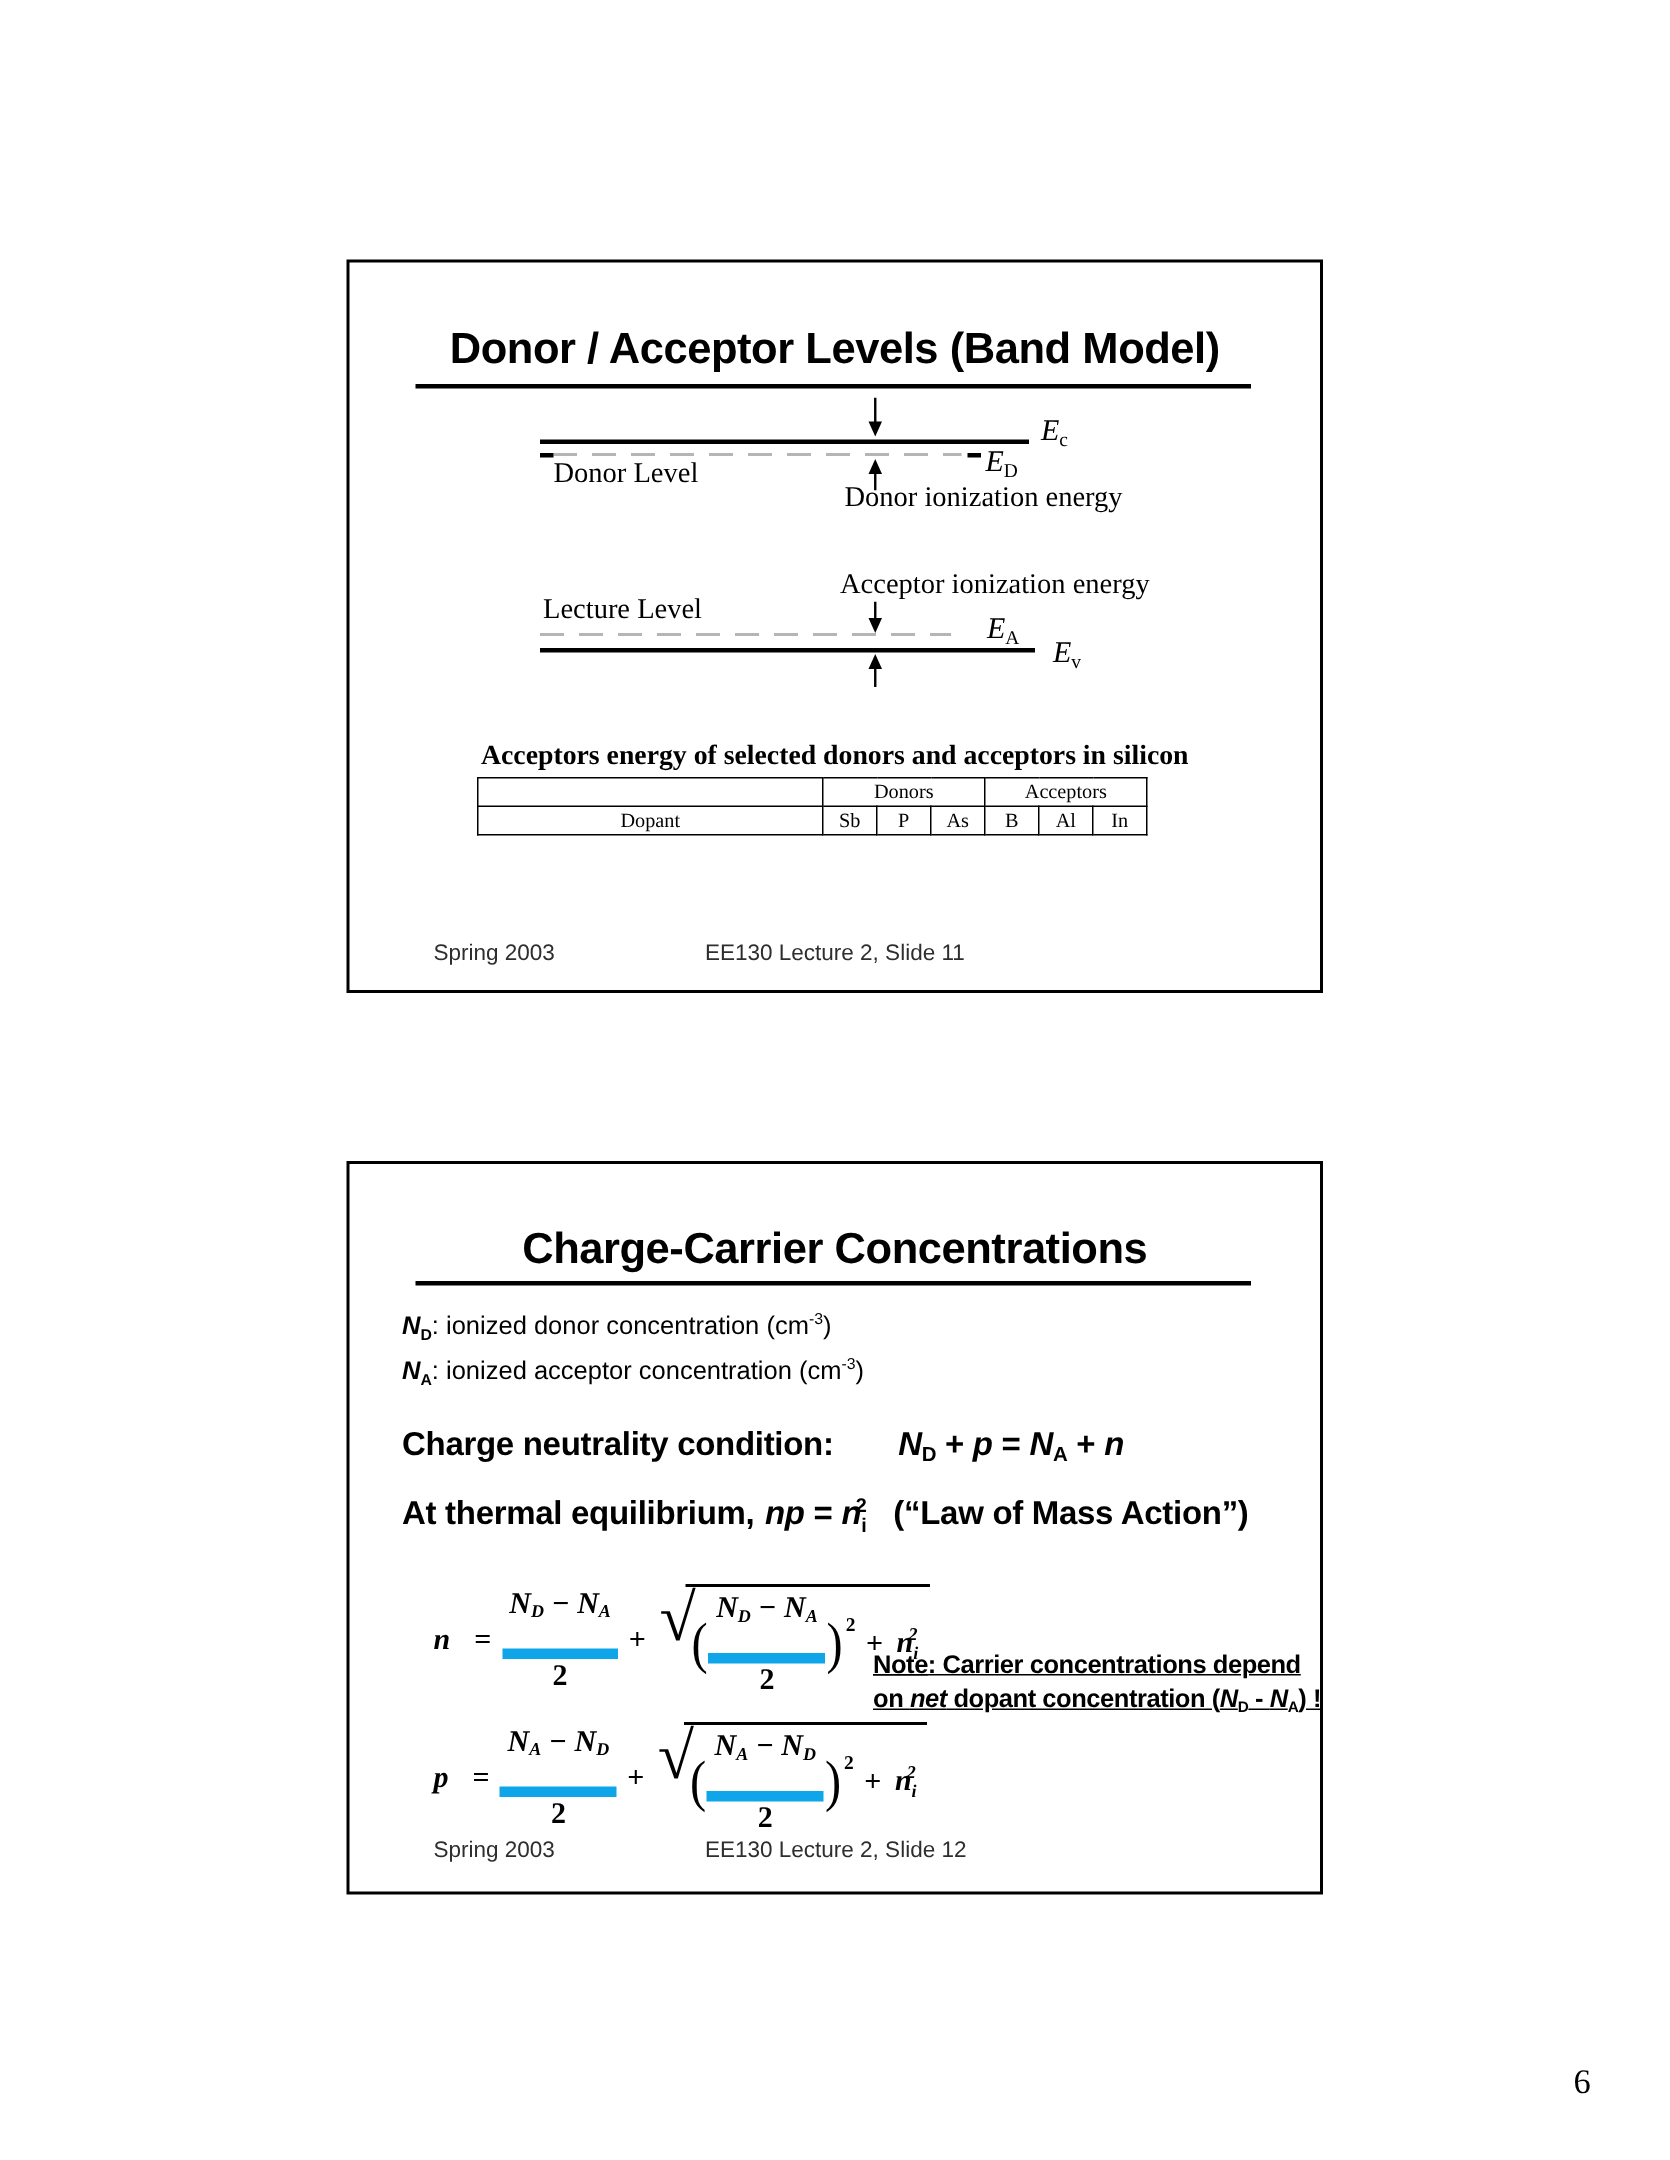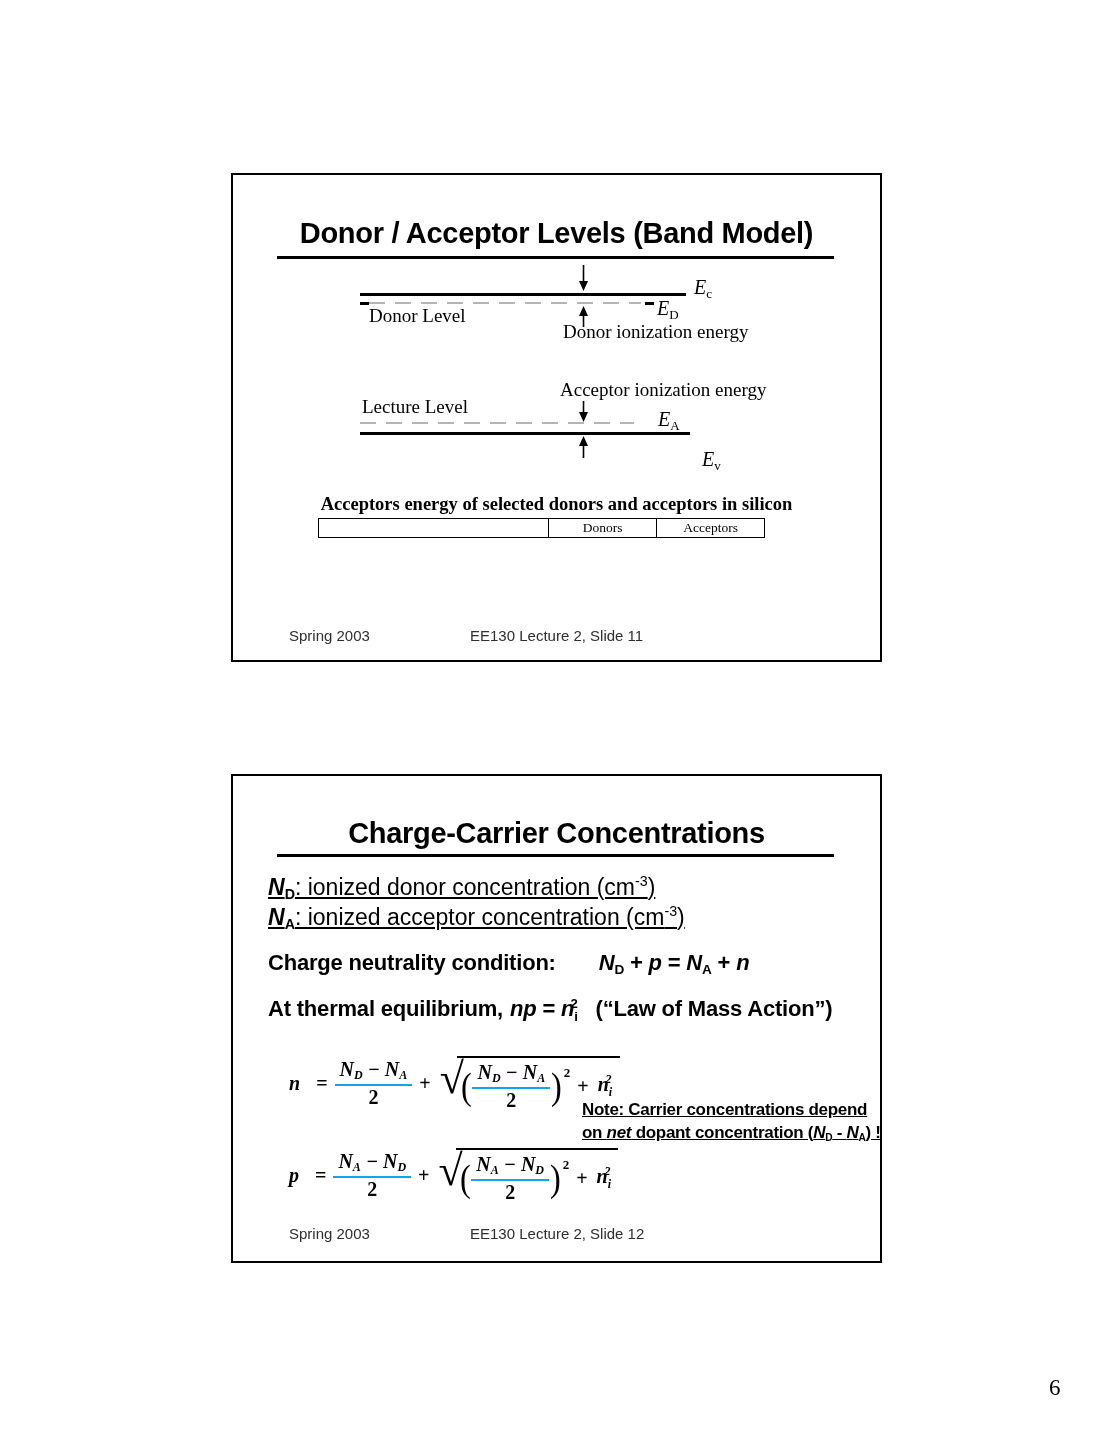--- a/index.html
+++ b/index.html
@@ -33,40 +33,40 @@
   .ion-table{position:absolute;border-collapse:collapse;font-family:"Liberation Serif",serif;font-size:13.5px;table-layout:fixed;}
   .ion-table td{border:1px solid #000;text-align:center;padding:1px 2px;height:16px;overflow:hidden;}
   .ion-table td.energy-lbl{font-size:12px;text-align:left;padding-left:4px;}
   .ion-table sub{font-size:9px;font-style:normal;}
   .ion-table i{font-family:"Liberation Serif",serif;}
 
   
   .sfooter{font-size:15px;color:#2e2e2e;}
 
   
-  .def-line{font-size:23px;text-decoration:underline;}
+  .def-line{font-size:17px;}
   .msym{font-weight:bold;font-style:italic;}
   .msym sub{font-size:0.62em;font-style:normal;vertical-align:-4px;}
   sup{font-size:0.62em;}
   .bold-line{font-weight:bold;font-size:22px;letter-spacing:-0.2px;}
   .smath i{font-style:italic;}
   .smath sub{font-size:0.62em;vertical-align:-4px;}
   .gap-lg{margin-left:43px;}
   .gap-sm{margin-left:7px;}
   .gap-md{margin-left:18px;}
   .stack sub{font-size:0.6em;vertical-align:-5px;}
   .stack sub + sup{font-size:0.6em;margin-left:-0.55em;vertical-align:8px;}
 
   
   .equation{position:absolute;display:flex;align-items:center;
     font-family:"Liberation Serif",serif;font-weight:bold;font-size:20px;}
   .equation .lhs{font-style:italic;margin-right:9px;}
   .equation .eop{margin:0 7px;font-style:normal;}
   .frac{display:inline-flex;flex-direction:column;align-items:center;font-style:italic;line-height:1.05;}
-  .frac .num{padding:0 5px 2px;border-bottom:2px solid #0ea5e9;}
+  .frac .num{padding:0 5px 18px;border-bottom:7px solid #0ea5e9;}
   .frac .den{padding-top:1px;font-style:normal;}
   .frac sub{font-size:12px;vertical-align:-3px;}
   .sqrt{display:inline-flex;align-items:flex-start;margin-left:2px;}
   .radical{font-size:44px;line-height:40px;font-weight:normal;margin-right:-7px;margin-top:3px;font-style:normal;}
   .radicand{display:inline-flex;align-items:center;border-top:2.5px solid #000;padding:4px 8px 0 3px;}
   .bigparen{font-size:38px;line-height:32px;font-weight:normal;font-style:normal;transform:scaleX(0.85);}
   .pexp{font-size:13px;position:relative;top:-13px;margin-left:1px;font-style:normal;}
   .nisq{font-style:italic;margin-left:2px;}
 
   
@@ -108,21 +108,21 @@
   <div class="abs dlabel" style="left:129px;top:221px;">Lecture Level</div>
   <div class="arrow" style="left:344px;top:226px;">
     <svg width="13" height="21" viewBox="0 0 13 21">
         <line x1="6.5" y1="0" x2="6.5" y2="12" stroke="#000" stroke-width="1.6"></line>
         <polygon points="2,11 11,11 6.5,21" fill="#000"></polygon>
       </svg>
   </div>
   <div class="dashline" style="left:127px;top:247px;width:274px;"></div>
   <div class="abs elabel" style="left:425px;top:233px;"><span class="mathlab"><i>E</i><sub>A</sub></span></div>
   <div class="hline" style="left:127px;top:257px;width:330px;"></div>
-  <div class="abs elabel" style="left:469px;top:249px;margin-top:24px;"><span class="mathlab"><i>E</i><sub>v</sub></span></div>
+  <div class="abs elabel" style="left:469px;top:249px;"><span class="mathlab"><i>E</i><sub>v</sub></span></div>
   <div class="arrow" style="left:344px;top:261px;">
     <svg width="13" height="22" viewBox="0 0 13 22">
         <polygon points="2,10 11,10 6.5,0" fill="#000"></polygon>
         <line x1="6.5" y1="9" x2="6.5" y2="22" stroke="#000" stroke-width="1.6"></line>
       </svg>
   </div>
 
   <div class="abs tbl-title" style="top:319px;">Acceptors energy of selected donors and acceptors in silicon</div>
   <table class="ion-table" style="left:85px;top:343px;width:446px;">
     <colgroup>
@@ -132,20 +132,29 @@
         <col style="width:36px">
         <col style="width:36px">
         <col style="width:36px">
         <col style="width:36px">
       </colgroup>
     <tbody>
         <tr>
       <td></td>
       <td colspan="3">Donors</td>
       <td colspan="3">Acceptors</td>
+    </tr>
+    <tr>
+      <td>Dopant</td>
+      <td>Sb</td>
+      <td>P</td>
+      <td>As</td>
+      <td>B</td>
+      <td>Al</td>
+      <td>In</td>
     </tr>
   </tbody>
     </table>
 
   <div class="abs sfooter" style="left:56px;top:452px;">Spring 2003</div>
   <div class="abs sfooter" style="left:237px;top:452px;">EE130 Lecture 2, Slide 11</div>
 </div>
 
 <div class="slide" id="slide2">
   <div class="abs slide-title" style="top:41px;">Charge-Carrier Concentrations</div>

